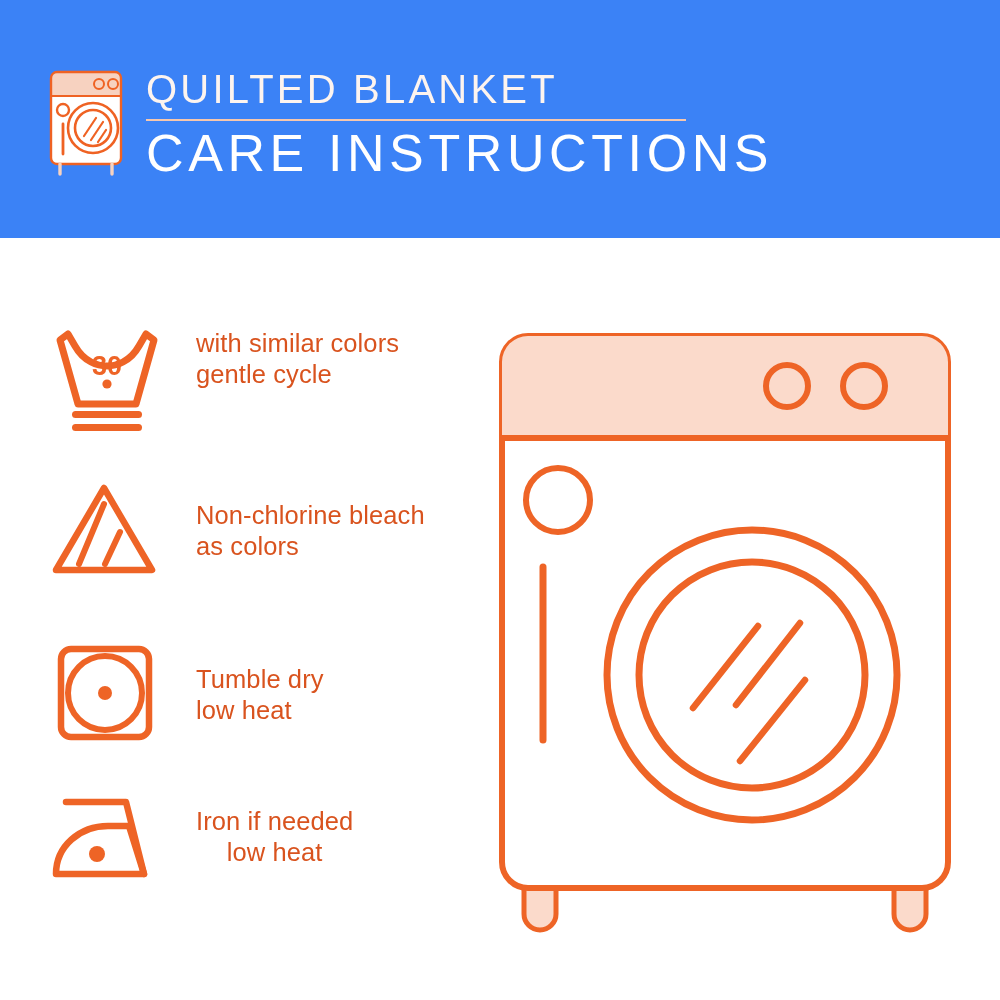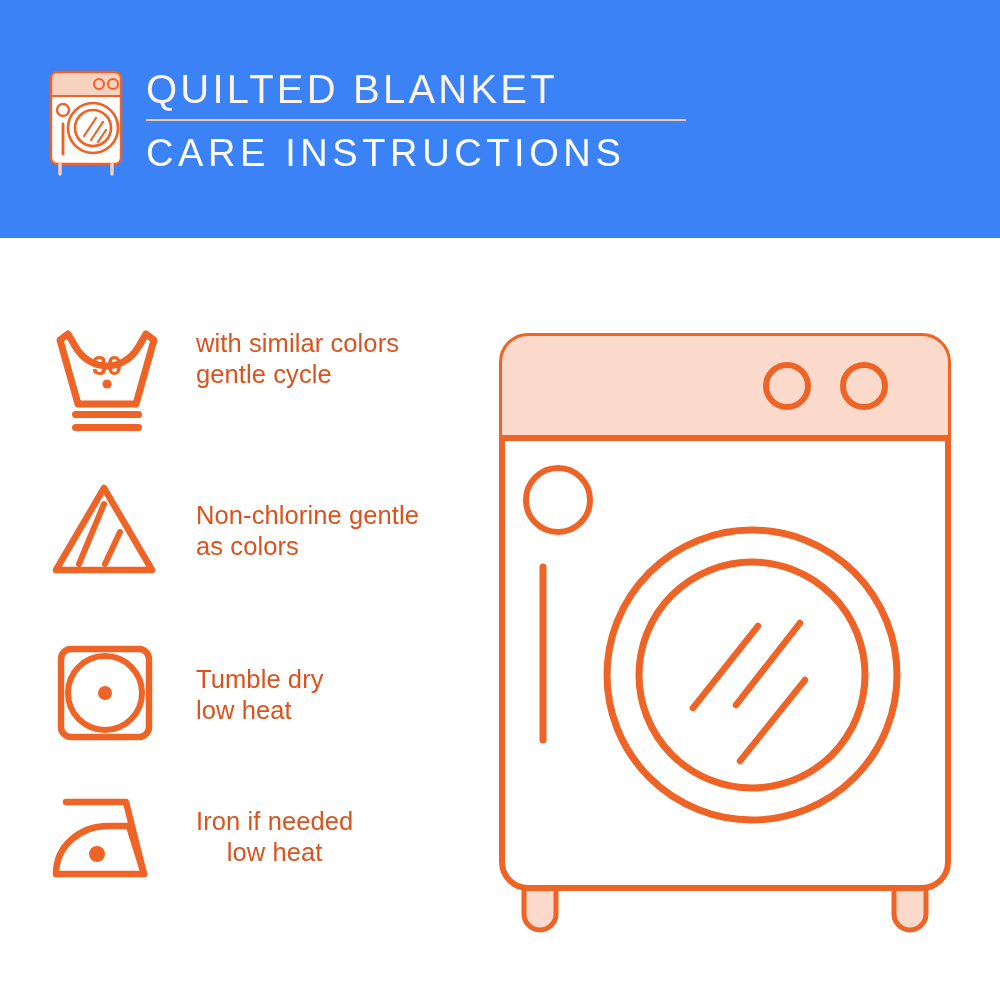--- a/index.html
+++ b/index.html
@@ -48,21 +48,21 @@
     white-space: nowrap;
   }
   .header-rule {
     height: 1.5px;
     background: #F7C7AD;
     width: 540px;
     margin: 7px 0 6px 0;
   }
   .header-title-bottom {
     color: #FFFFFF;
-    font-size: 38px;
+    font-size: 52px;
     letter-spacing: 4.6px;
     line-height: 52px;
     font-weight: 400;
     white-space: nowrap;
   }
 
   
   .care-list {
     position: absolute;
     left: 0;
@@ -164,21 +164,21 @@
 
   <div class="care-row r1">
     <div class="care-symbol">
       <svg viewBox="0 0 118 104" width="118" height="104" aria-hidden="true">
         <path d="M56 10 L104 92 L8 92 Z" fill="none" stroke="#EE6426" stroke-width="6.5" stroke-linejoin="round"></path>
         <line x1="56" y1="26" x2="31" y2="86" stroke="#EE6426" stroke-width="6" stroke-linecap="round"></line>
         <line x1="72" y1="54" x2="57" y2="86" stroke="#EE6426" stroke-width="6" stroke-linecap="round"></line>
       </svg>
     </div>
     <div class="care-text">
-      <div>Non-chlorine gentle</div>
+      <div>Non-chlorine bleach</div>
       <div>as colors</div>
     </div>
   </div>
 
   <div class="care-row r2">
     <div class="care-symbol">
       <svg viewBox="0 0 118 104" width="118" height="104" aria-hidden="true">
         <rect x="13" y="9" width="88" height="88" rx="10" fill="none" stroke="#EE6426" stroke-width="6.5"></rect>
         <circle cx="57" cy="53" r="37" fill="none" stroke="#EE6426" stroke-width="6"></circle>
         <circle cx="57" cy="53" r="7" fill="#EE6426"></circle>

